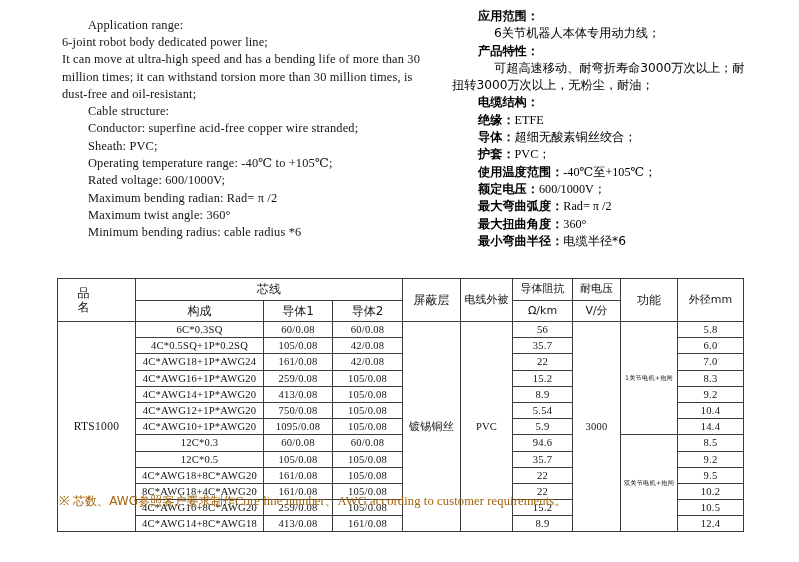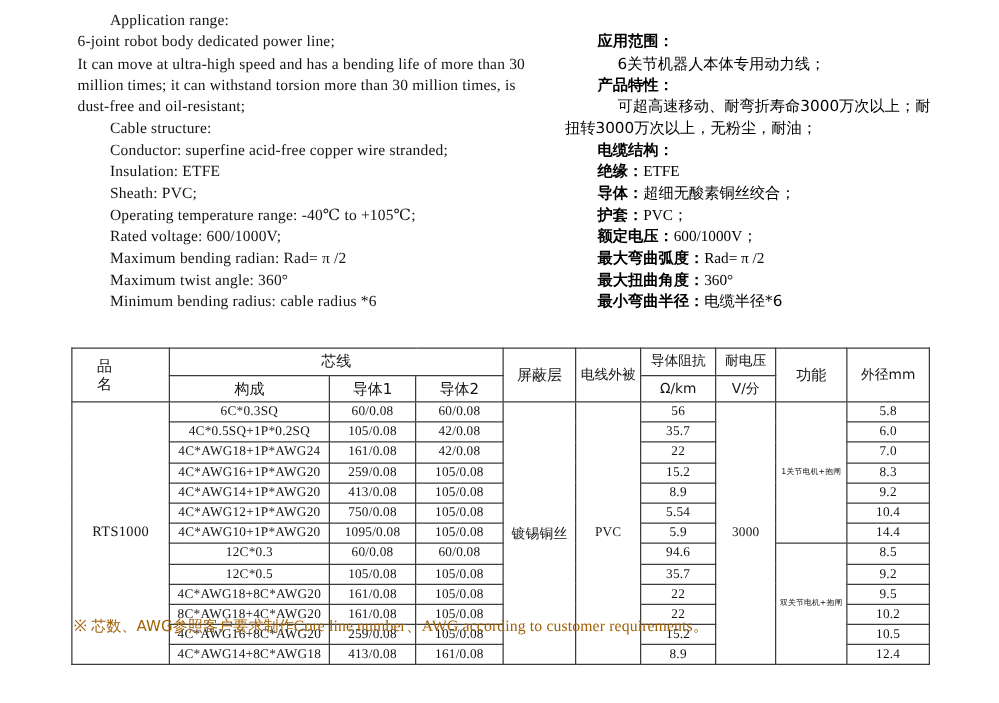--- a/index.html
+++ b/index.html
@@ -22,21 +22,21 @@
     box-sizing: border-box;
   }
 
   
   .spec-area {
     position: absolute;
     left: 0;
     top: 8px;
     width: 799px;
     display: flex;
-    align-items: flex-end;
+    align-items: center;
   }
   .col-en {
     width: 360px;
     margin-left: 62px;
     font-family: "Liberation Serif", "DejaVu Serif", serif;
     font-size: 12.4px;
     line-height: 17.3px;
     letter-spacing: 0.15px;
     color: #141414;
   }
@@ -152,21 +152,20 @@
 <div class="page">
 
   <div class="spec-area">
 
     <div class="col-en">
       <div class="indent">Application range:</div>
       <div>6-joint robot body dedicated power line;</div>
       <div>It can move at ultra-high speed and has a bending life of more than 30 million times; it can withstand torsion more than 30 million times, is dust-free and oil-resistant;</div>
       <div class="indent">Cable structure:</div>
       <div class="indent">Conductor: superfine acid-free copper wire stranded;</div>
-      <div class="indent">Insulation: ETFE</div>
       <div class="indent">Sheath: PVC;</div>
       <div class="indent">Operating temperature range: -40℃ to +105℃;</div>
       <div class="indent">Rated voltage: 600/1000V;</div>
       <div class="indent">Maximum bending radian: Rad= π /2</div>
       <div class="indent">Maximum twist angle: 360°</div>
       <div class="indent">Minimum bending radius: cable radius *6</div>
     </div>
 
     <div class="col-cn">
       <div class="cn-line cn-bold indent">应用范围：</div>
@@ -175,20 +174,23 @@
       <div class="cn-line" style="text-indent:42px">可超高速移动、耐弯折寿命3000万次以上；耐扭转3000万次以上，无粉尘，耐油；</div>
       <div class="cn-line cn-bold indent">电缆结构：</div>
       <div class="cn-line indent">
         <span class="cn-bold">绝缘：</span><span class="mono-ish">ETFE</span>
       </div>
       <div class="cn-line indent">
         <span class="cn-bold">导体：</span><span class="mono-ish">超细无酸素铜丝绞合；</span>
       </div>
       <div class="cn-line indent">
         <span class="cn-bold">护套：</span><span class="mono-ish">PVC；</span>
+      </div>
+      <div class="cn-line indent">
+        <span class="cn-bold">使用温度范围：</span><span class="mono-ish">-40℃至+105℃；</span>
       </div>
       <div class="cn-line indent">
         <span class="cn-bold">额定电压：</span><span class="mono-ish">600/1000V；</span>
       </div>
       <div class="cn-line indent">
         <span class="cn-bold">最大弯曲弧度：</span><span class="mono-ish">Rad= π /2</span>
       </div>
       <div class="cn-line indent">
         <span class="cn-bold">最大扭曲角度：</span><span class="mono-ish">360°</span>
       </div>

